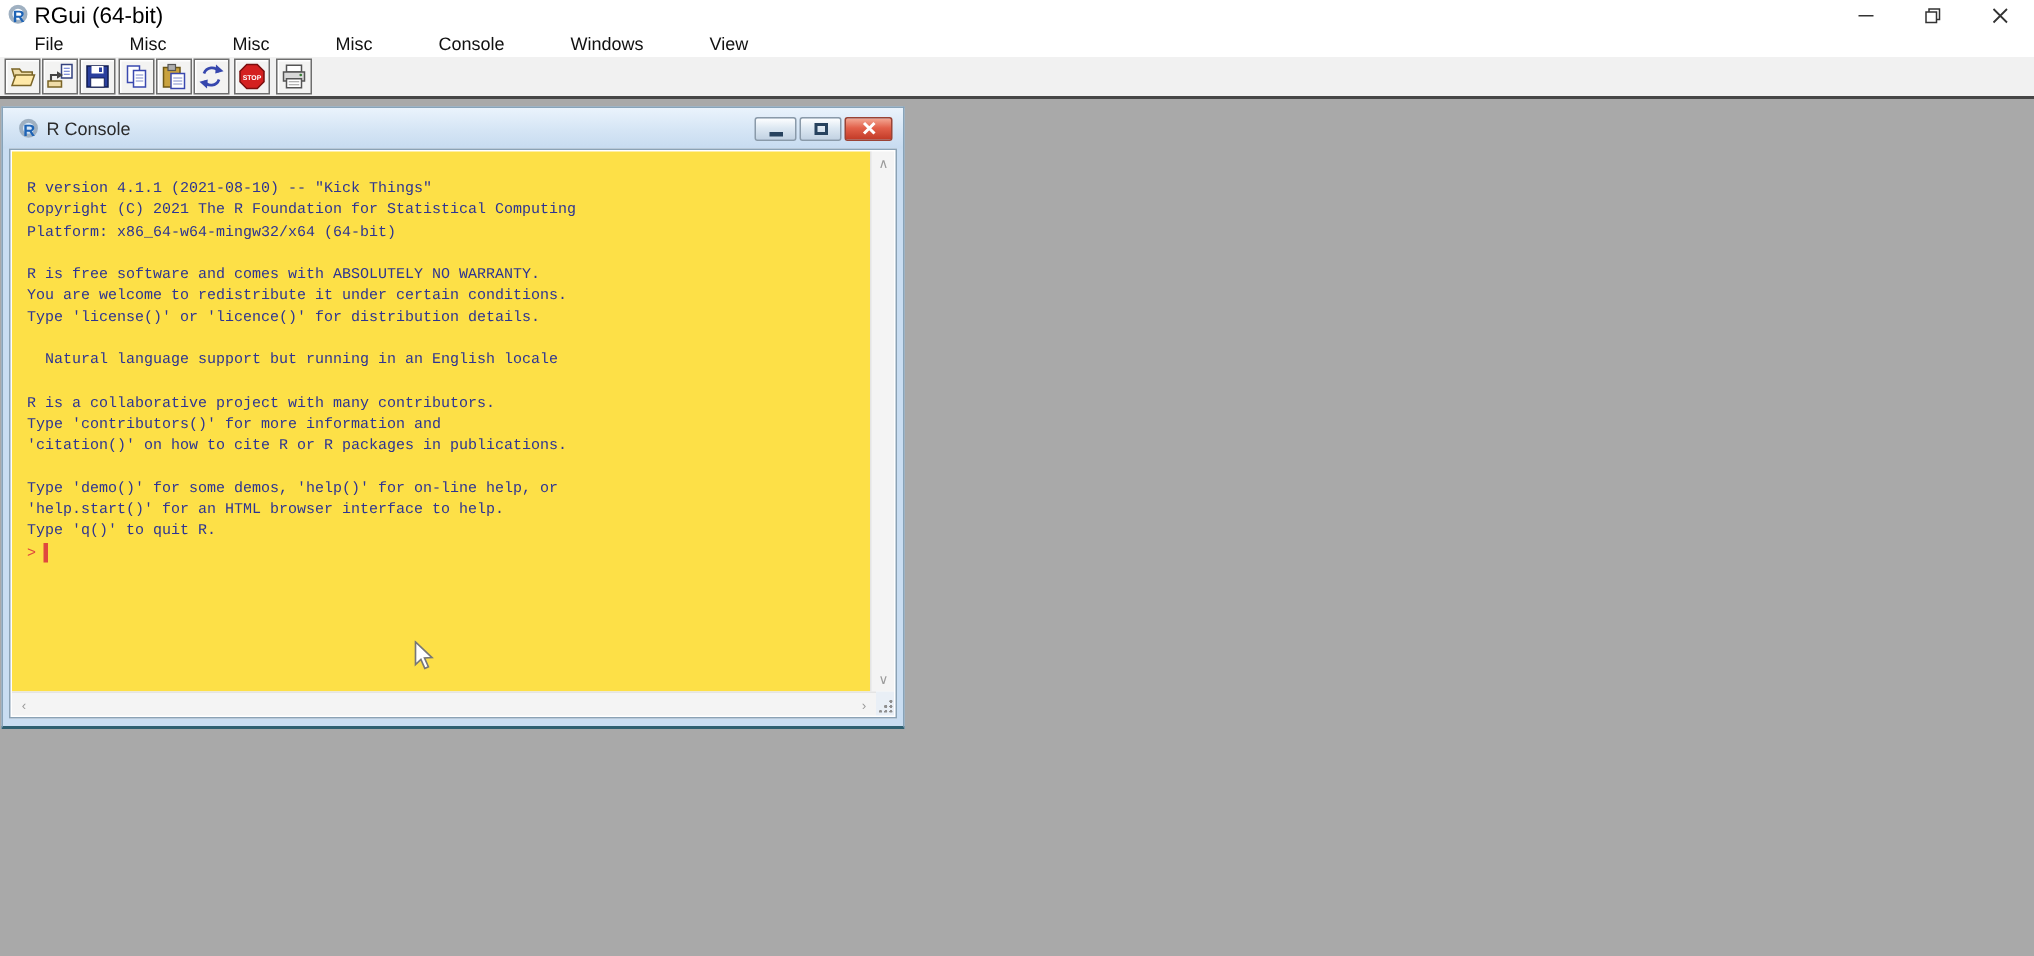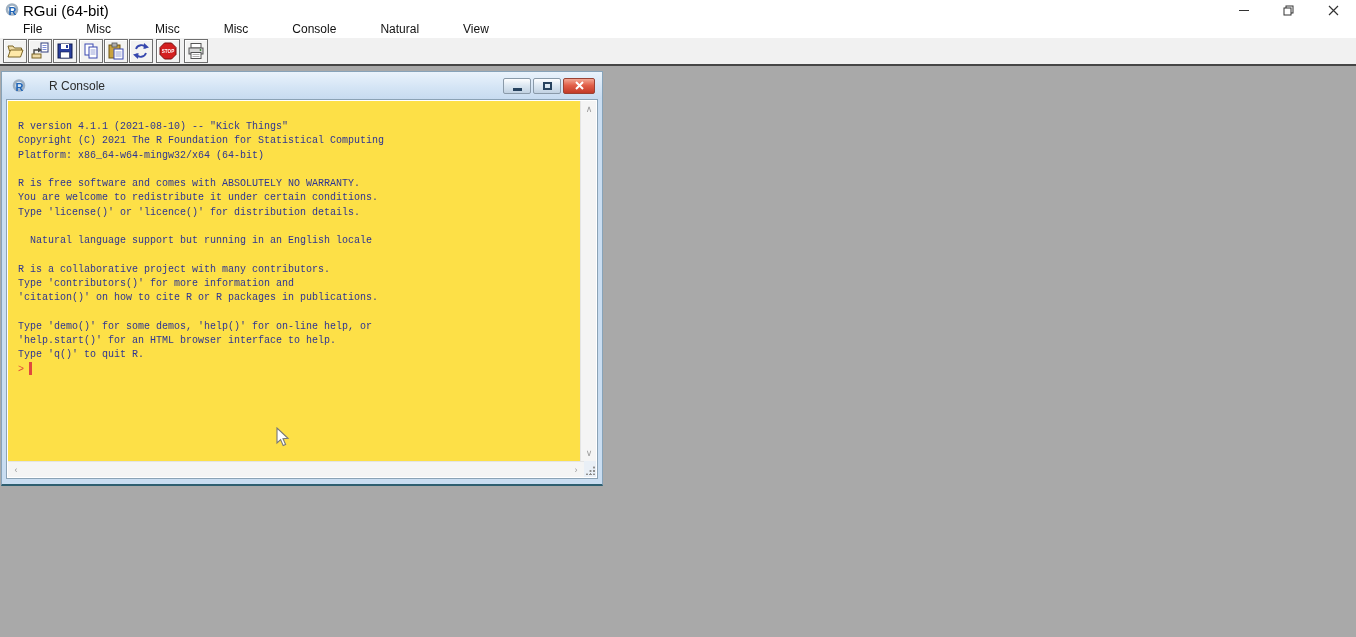--- a/index.html
+++ b/index.html
@@ -26,21 +26,21 @@
               display:flex; align-items:center; justify-content:center;
               box-shadow: inset 1px 1px 0 #ffffff; }
   .tool-btn svg { display:block; }
 
   
   .console-window { position:absolute; left:1px; top:71px; width:602px; height:415px;
                     background:var(--frame,#c9ddf1);
                     border:1px solid #87a3b9; border-bottom:2px solid #2e5f70; }
   .console-titlebar { height:27px; display:flex; align-items:center; padding:0 7px 0 10px;
                       background:linear-gradient(#eaf3fc, #d5e5f5 55%, #c7dbf0); }
-  .console-titlebar .win-title { margin-left:23px; color:#2b2b2b; }
+  .console-titlebar .win-title { margin-left:5px; color:#2b2b2b; }
   .console-titlebar .spacer { flex:1; }
   .mdi-btn { width:28px; height:16px; margin-left:2px; border:1px solid #8a9aa9; border-radius:2px;
              background:linear-gradient(#fdfeff, #dde8f2 45%, #c2d2e2);
              display:flex; align-items:center; justify-content:center; }
   .mdi-btn.close { width:32px; border-color:#9a4335;
                    background:linear-gradient(#f3a894, #e2604a 45%, #c23a27); }
   .glyph-min-mdi { width:9px; height:3px; background:#27425e; margin-top:7px; }
   .glyph-max-mdi { width:9px; height:8px; border:2px solid #27425e; background:transparent; }
 
   .console-client { position:absolute; left:4px; right:4px; top:27px; bottom:5px;
@@ -105,21 +105,21 @@
       </svg>
     </div>
   </div>
 
   <div class="menubar">
     <span class="menu-item">File</span>
     <span class="menu-item">Misc</span>
     <span class="menu-item">Misc</span>
     <span class="menu-item">Misc</span>
     <span class="menu-item">Console</span>
-    <span class="menu-item">Natural</span>
+    <span class="menu-item">Windows</span>
     <span class="menu-item">View</span>
   </div>
 
   <div class="toolbar">
     <div class="tool-btn" title="Open script">
       <svg width="18" height="18" viewBox="0 0 18 18">
         <path d="M2,4 h5 l1.5,2 h7 v3 h-12 z" fill="#efdca8" stroke="#7a6426" stroke-width="1"></path>
         <path d="M2,15 L4.5,8 H17 L14.5,15 Z" fill="#ffe9a8" stroke="#7a6426" stroke-width="1"></path>
       </svg>
     </div>

